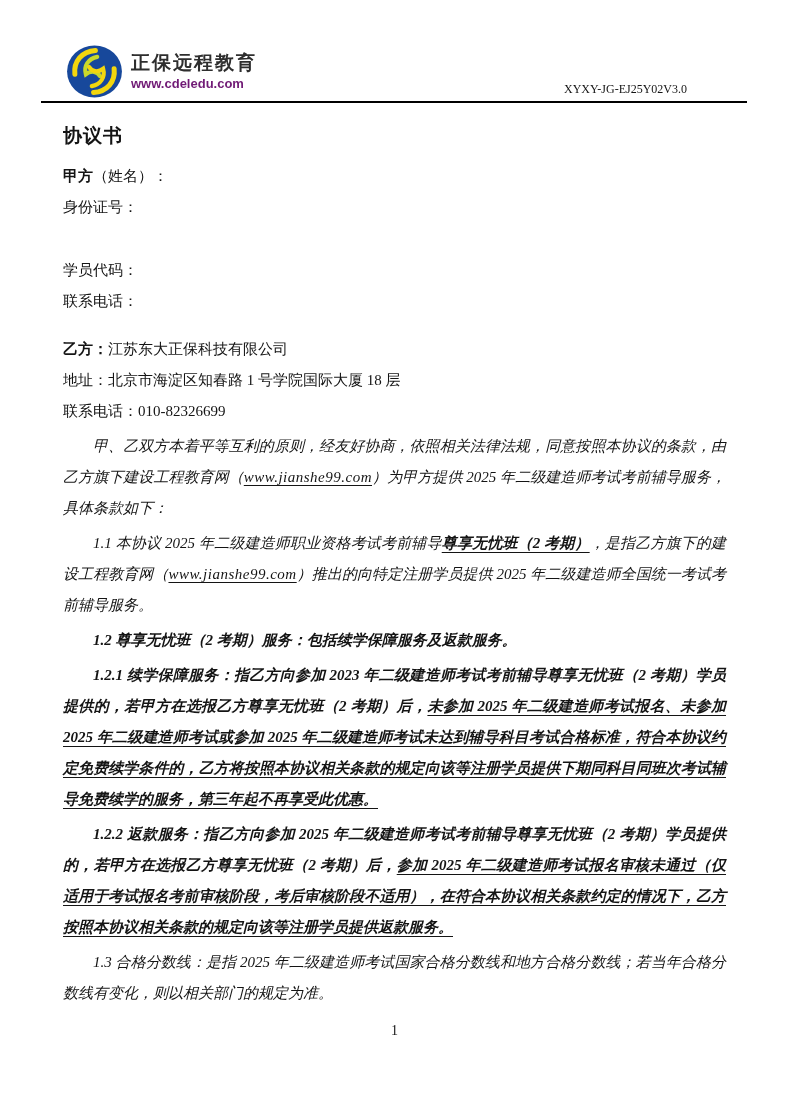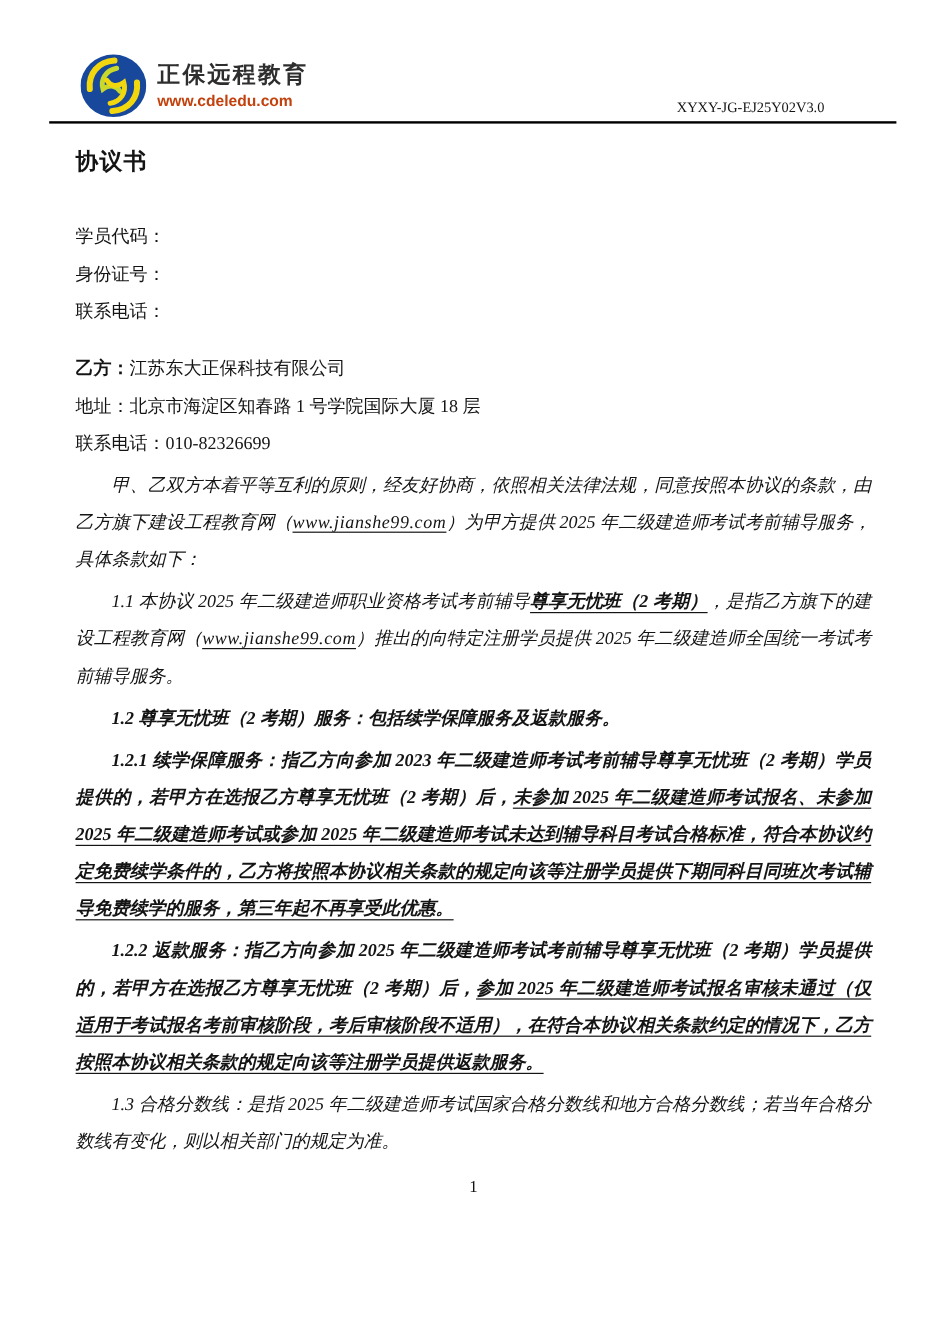--- a/index.html
+++ b/index.html
@@ -42,21 +42,21 @@
     font-weight: bold;
     font-size: 19px;
     letter-spacing: 2px;
     color: #2e2e2e;
     line-height: 24px;
   }
   .site {
     font-family: "Liberation Sans", "DejaVu Sans", sans-serif;
     font-weight: bold;
     font-size: 13px;
-    color: #c2410c;
+    color: #701a75;
     line-height: 17px;
   }
   .doc-code {
     font-size: 12px;
     padding-right: 60px;
     line-height: 18px;
   }
   
   .content {
     padding: 0 21px 0 22px;
@@ -122,23 +122,24 @@
         <div class="site">www.cdeledu.com</div>
       </div>
     </div>
     <div class="doc-code">XYXY-JG-EJ25Y02V3.0</div>
   </div>
 
   <div class="content">
 
     <div class="page-title">协议书</div>
 
+    <p class="line"><span class="bold">甲方</span><span>（姓名）：</span></p>
 
+    <p class="line">身份证号：</p>
     <p class="line gap-lg">学员代码：</p>
-    <p class="line">身份证号：</p>
     <p class="line">联系电话：</p>
 
     <p class="line gap-xl"><span class="bold">乙方：</span><span>江苏东大正保科技有限公司</span></p>
     <p class="line"><span>地址：</span><span>北京市海淀区知春路 1 号学院国际大厦 18 层</span></p>
     <p class="line"><span>联系电话：</span><span>010-82326699</span></p>
 
     <p class="para gap-xl"><span>甲、乙双方本着平等互利的原则，经友好协商，依照相关法律法规，同意按照本协议的条款，由乙方旗下建设工程教育网（</span><span class="url">www.jianshe99.com</span><span>）为甲方提供 2025 年二级建造师考试考前辅导服务，具体条款如下：</span></p>
 
 
     <p class="para"><span>1.1 本协议 2025 年二级建造师职业资格考试考前辅导</span><span class="bold u">尊享无忧班（2 考期）</span><span>，是指乙方旗下的建设工程教育网（</span><span class="url">www.jianshe99.com</span><span>）推出的向特定注册学员提供 2025 年二级建造师全国统一考试考前辅导服务。</span></p>

